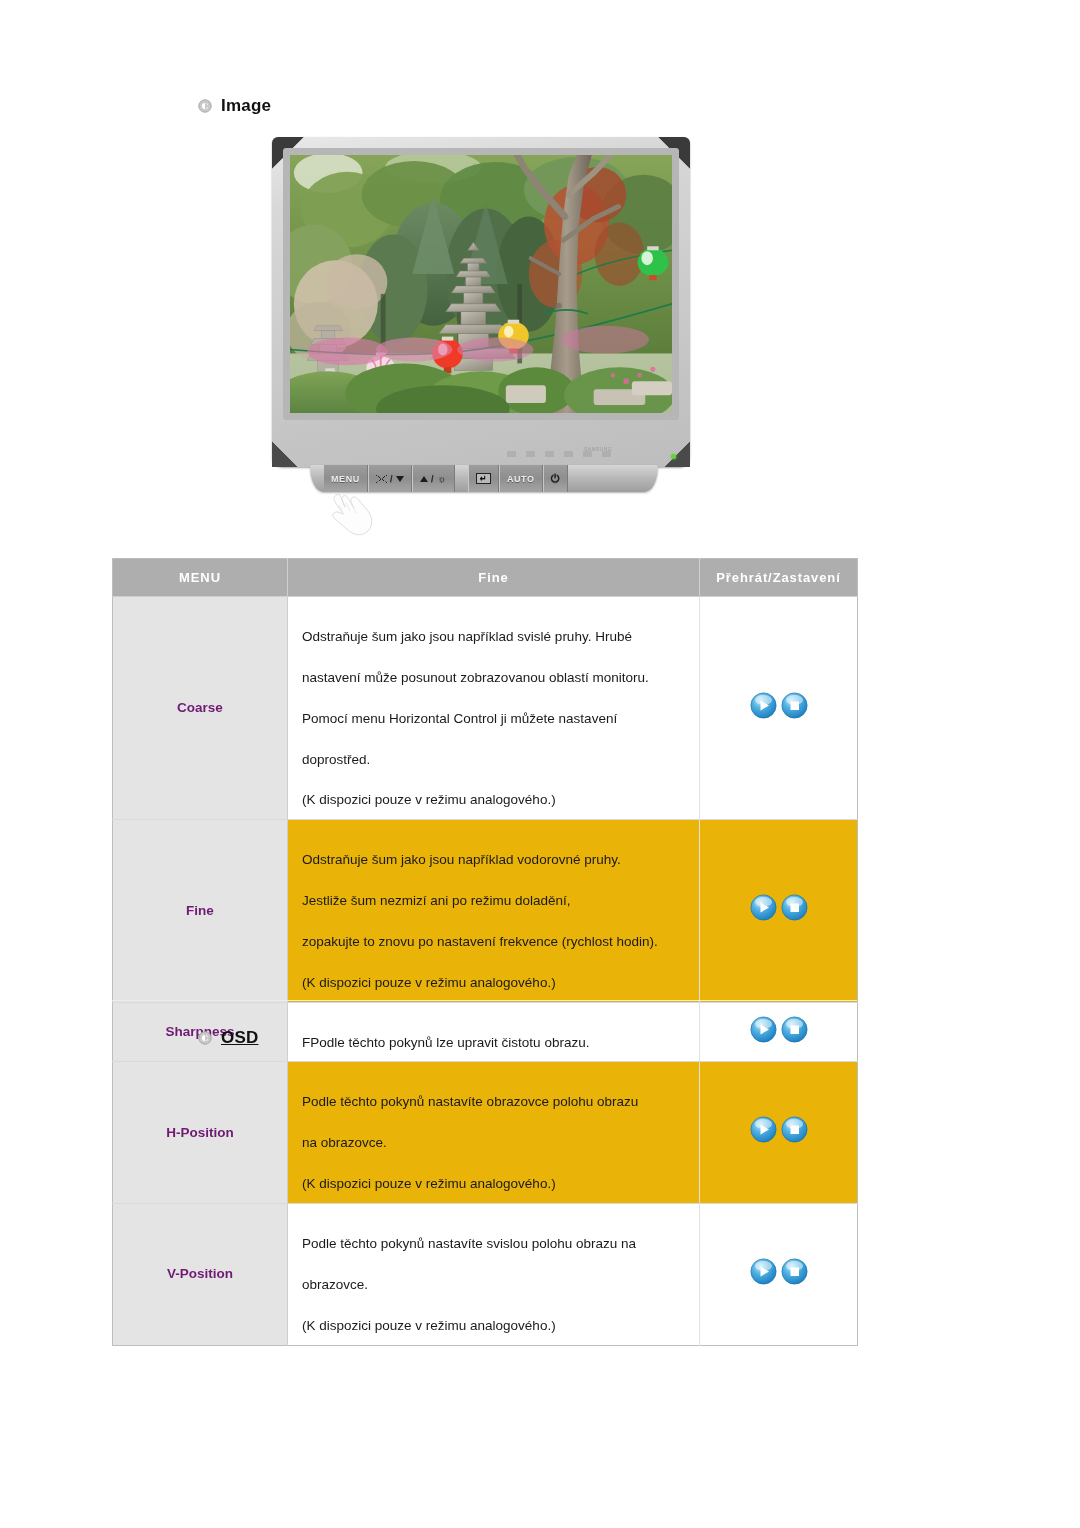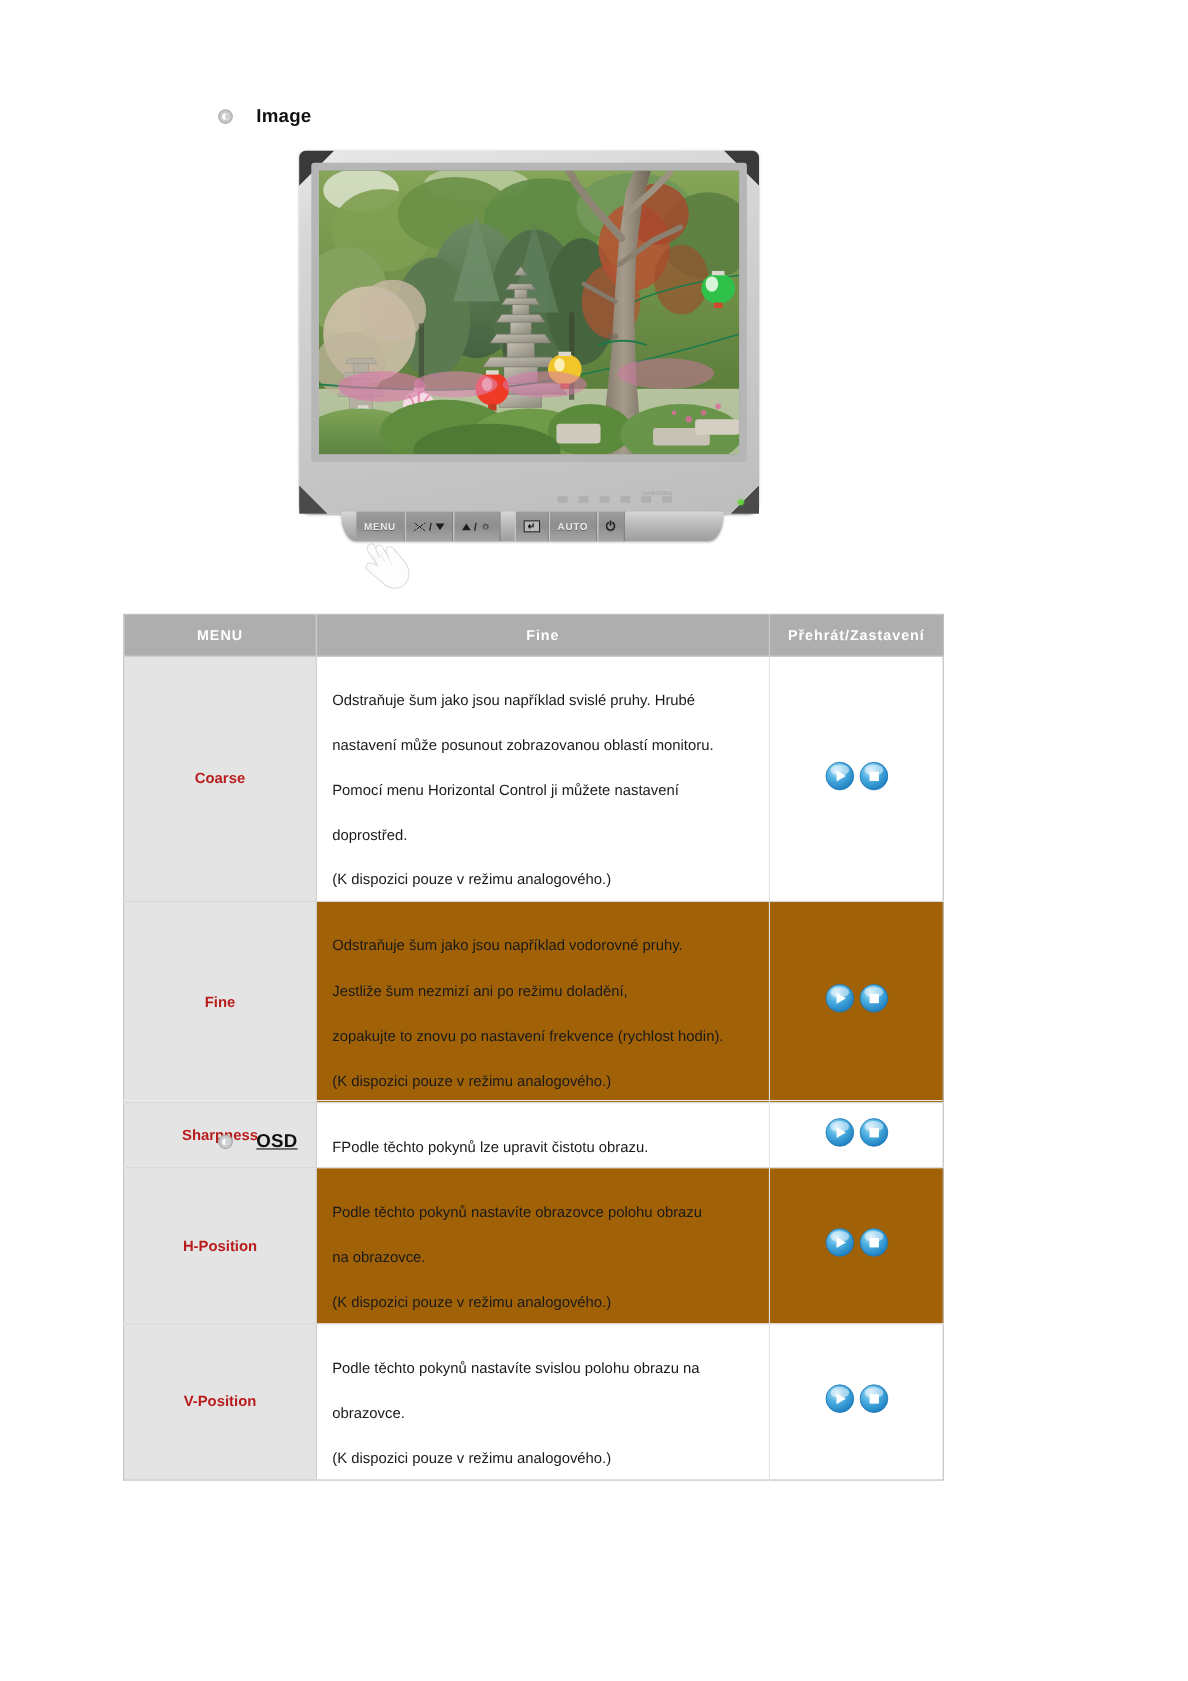--- a/index.html
+++ b/index.html
@@ -14,21 +14,21 @@
     color: #000;
     position: relative;
     overflow: hidden;
   }
 
   
   .section-heading {
     position: absolute;
     display: flex;
     align-items: center;
-    gap: 21px;
+    gap: 9px;
     font-size: 17px;
     font-weight: bold;
     letter-spacing: .2px;
     color: #111;
   }
   .bullet-icon {
     width: 14px;
     height: 14px;
     flex: 0 0 14px;
     position: relative;
@@ -257,33 +257,33 @@
 
   .col-menu   { width: 175px; }
   .col-desc   { width: 412px; }
   .col-action { width: 158px; }
 
   td.cell-menu {
     background: #e4e4e4;
     text-align: center;
     font-weight: bold;
     font-size: 13.5px;
-    color: #b91c1c;
+    color: #701a75;
     border-right: 1px solid #cfcfcf;
   }
   td.cell-desc {
     padding: 9px 8px 9px 14px;
     border-right: 1px solid #e2e2e2;
   }
   td.cell-action {
     text-align: center;
     padding: 6px;
   }
   tr.row-alt td.cell-desc,
-  tr.row-alt td.cell-action { background: #a16207; }
+  tr.row-alt td.cell-action { background: #eab308; }
   tr.row-alt td.cell-menu { background: #e4e4e4; }
 
   .desc-line { display: block; margin-top: 21px; }
 
   .action-icons {
     display: inline-flex;
     gap: 4px;
     align-items: center;
   }
   .orb {

